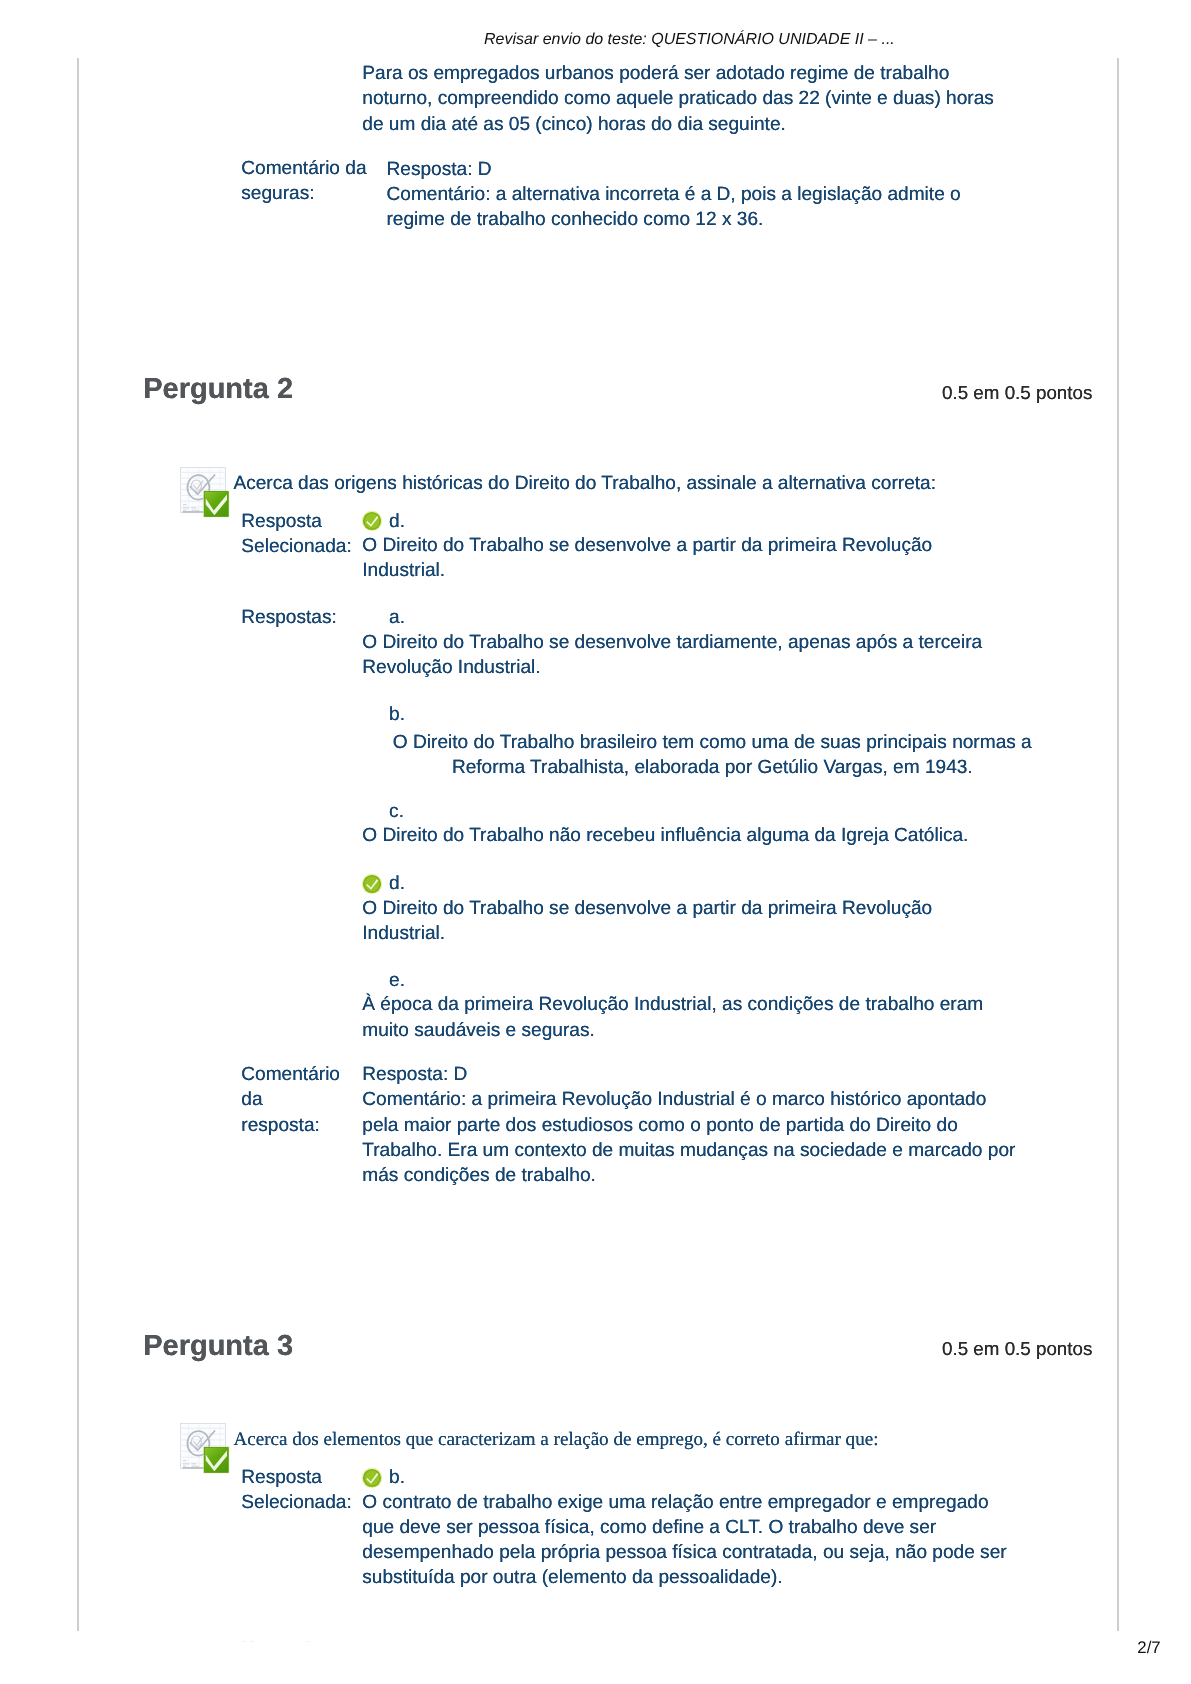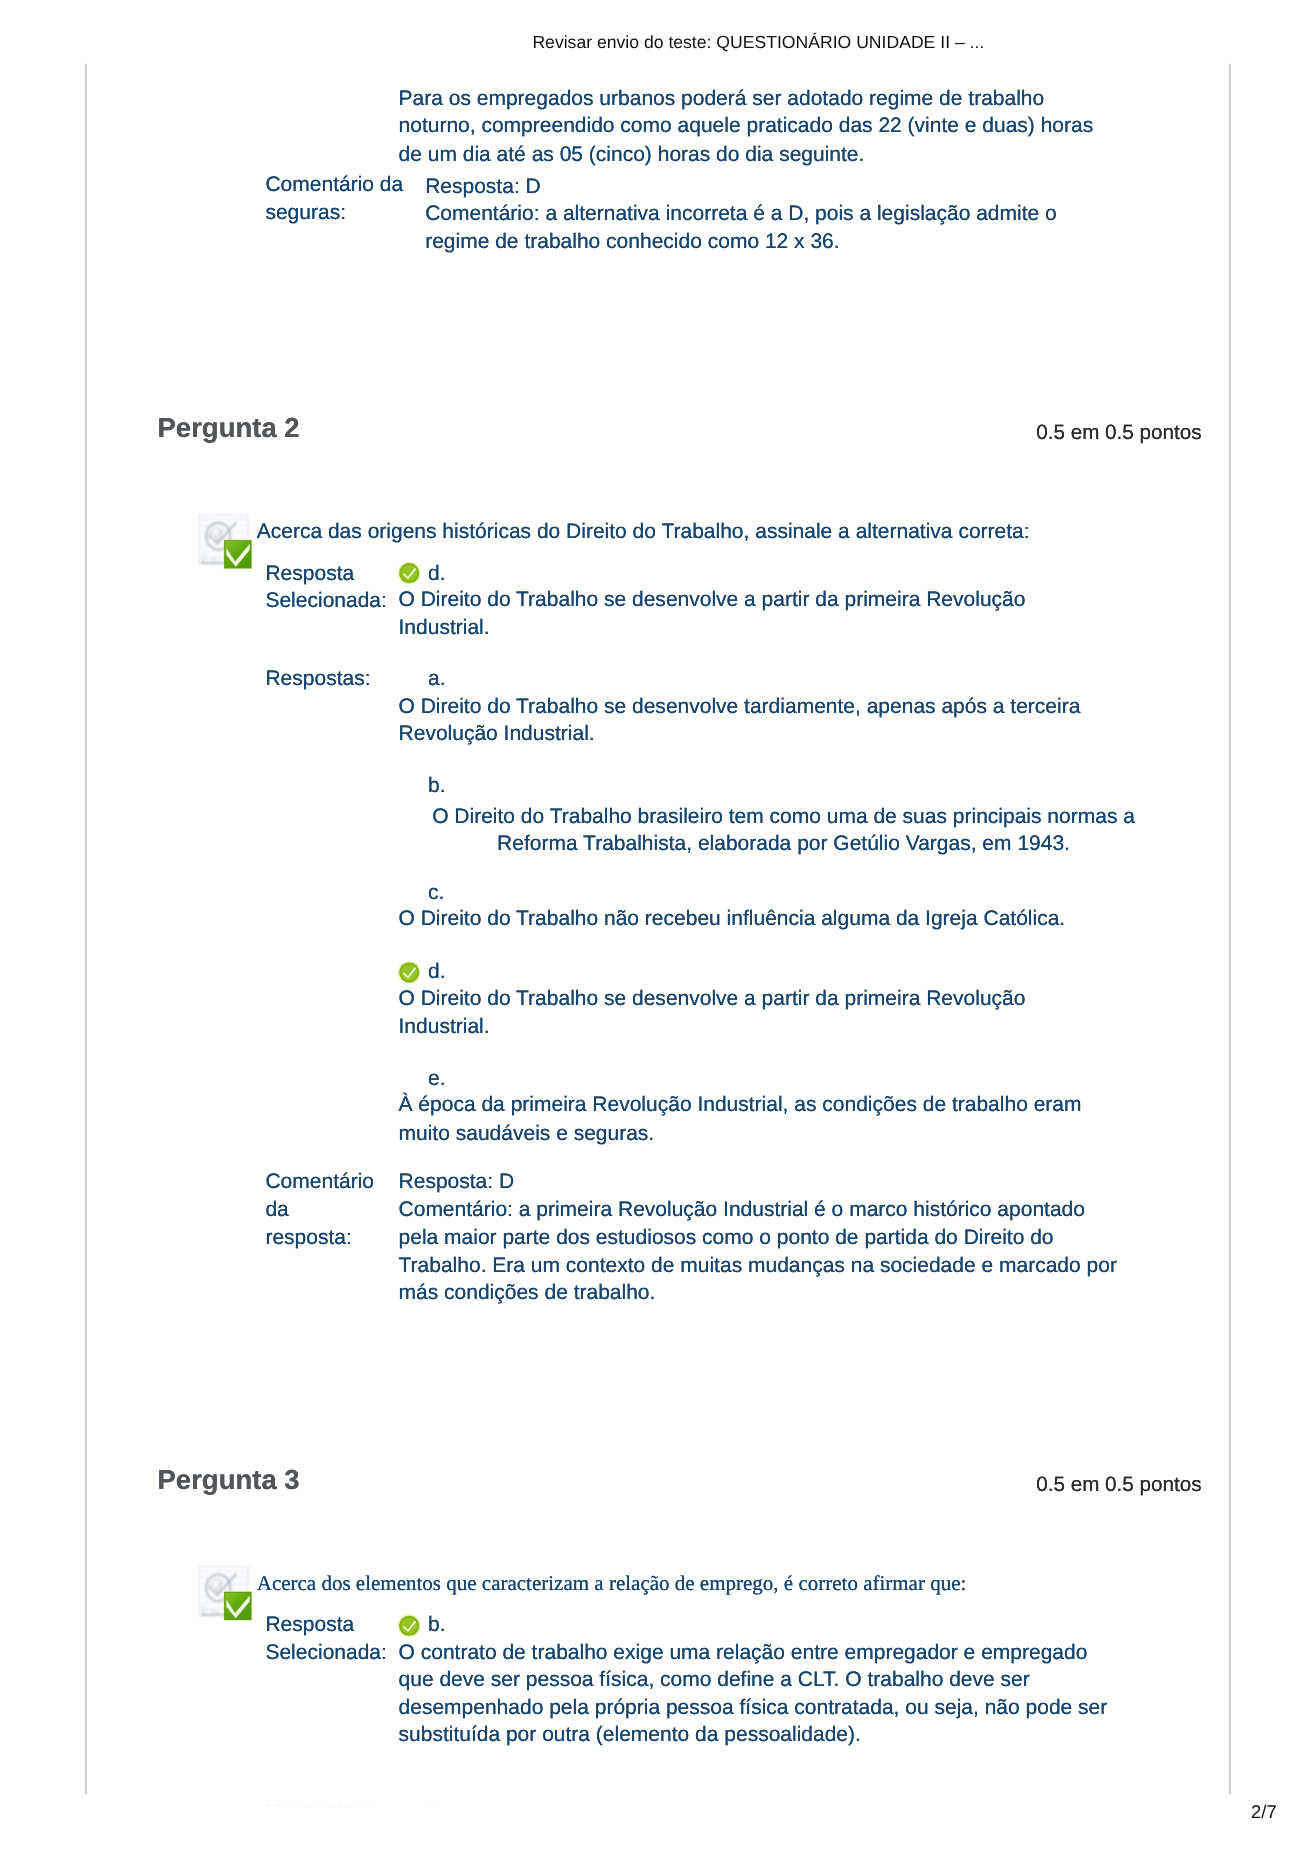--- a/index.html
+++ b/index.html
@@ -11,40 +11,40 @@
     -webkit-font-smoothing:antialiased;
     text-rendering:geometricPrecision;
     overflow:hidden;
     position:relative;
     transform:translateZ(0);
   }
   .abs { position:absolute; }
 
   .page-header {
     left:484.0px; top:31.3px; text-align:right;
-    font-size:16px; color:#111; white-space:nowrap;
+    font-size:16px; color:#111; white-space:nowrap;font-style:italic;
   }
   .page-footer { left:1117.3px; top:1638.2px; font-size:16.8px; color:#111;margin-left:20px; }
   .rule { top:57.8px; height:1573.4px; width:2.2px; background:#cfcfcf; }
   .rule-left  { left:76.9px; }
   .rule-right { left:1116.9px; }
 
   
   .clip-row { left:0; top:1640.6px; width:1191px; height:1.4px; overflow:hidden; opacity:0.22; }
   .clip-row .tx { color:#8a8a8a; text-shadow:none; }
 
   
   .tx {
     color:#164570;
     text-shadow:0 0 0.35px #164570;
     font-size:19.1px;
     line-height:25.2px;
     white-space:pre;
   }
-  .qtitle { left:143.2px; font-weight:bold; color:#555555; font-size:25px; line-height:26px; white-space:nowrap; }
+  .qtitle { left:143.2px; font-weight:bold; color:#555555; font-size:29px; line-height:26px; white-space:nowrap; }
   .qpts   { left:942px; color:#2b2b2b; text-shadow:0 0 0.3px #2b2b2b; font-size:18.8px; line-height:26px; white-space:nowrap; }
 
   .col-label { left:241.3px; width:140px; }
   .col-letter{ left:389.1px; }
   .col-body  { left:362.3px; width:700px; }
 
   
   .doc-icon { width:49px; height:50px; }
   .badge { width:22px; height:22px; }
 </style>
@@ -55,21 +55,21 @@
 <div class="abs rule rule-right"></div>
 <div class="abs page-header">Revisar envio do teste: QUESTIONÁRIO UNIDADE II – ...</div>
 <div class="abs page-footer">2/7</div>
 
 <div class="abs clip-row">
   <div class="tx col-label" style="position:absolute;top:-6.4px;">Respostas:</div>
   <div class="tx col-letter" style="position:absolute;top:-6.4px;">a.</div>
 </div>
 
 <div class="abs blk" style="left:0;top:61.1px;">
-  <div class="tx col-body" style="position:absolute;top:16px;">Para os empregados urbanos poderá ser adotado regime de trabalho
+  <div class="tx col-body" style="position:absolute;top:0;">Para os empregados urbanos poderá ser adotado regime de trabalho
 noturno, compreendido como aquele praticado das 22 (vinte e duas) horas
 de um dia até as 05 (cinco) horas do dia seguinte.</div>
   <div class="tx col-label" style="position:absolute;top:94.8px;">Comentário da
 seguras:</div>
   <div class="tx" style="position:absolute;left:386.5px;top:95.5px;">Resposta: D
 Comentário: a alternativa incorreta é a D, pois a legislação admite o
 regime de trabalho conhecido como 12 x 36.</div>
 </div>
 
 <div class="abs blk" style="left:0;top:377.1px;">

